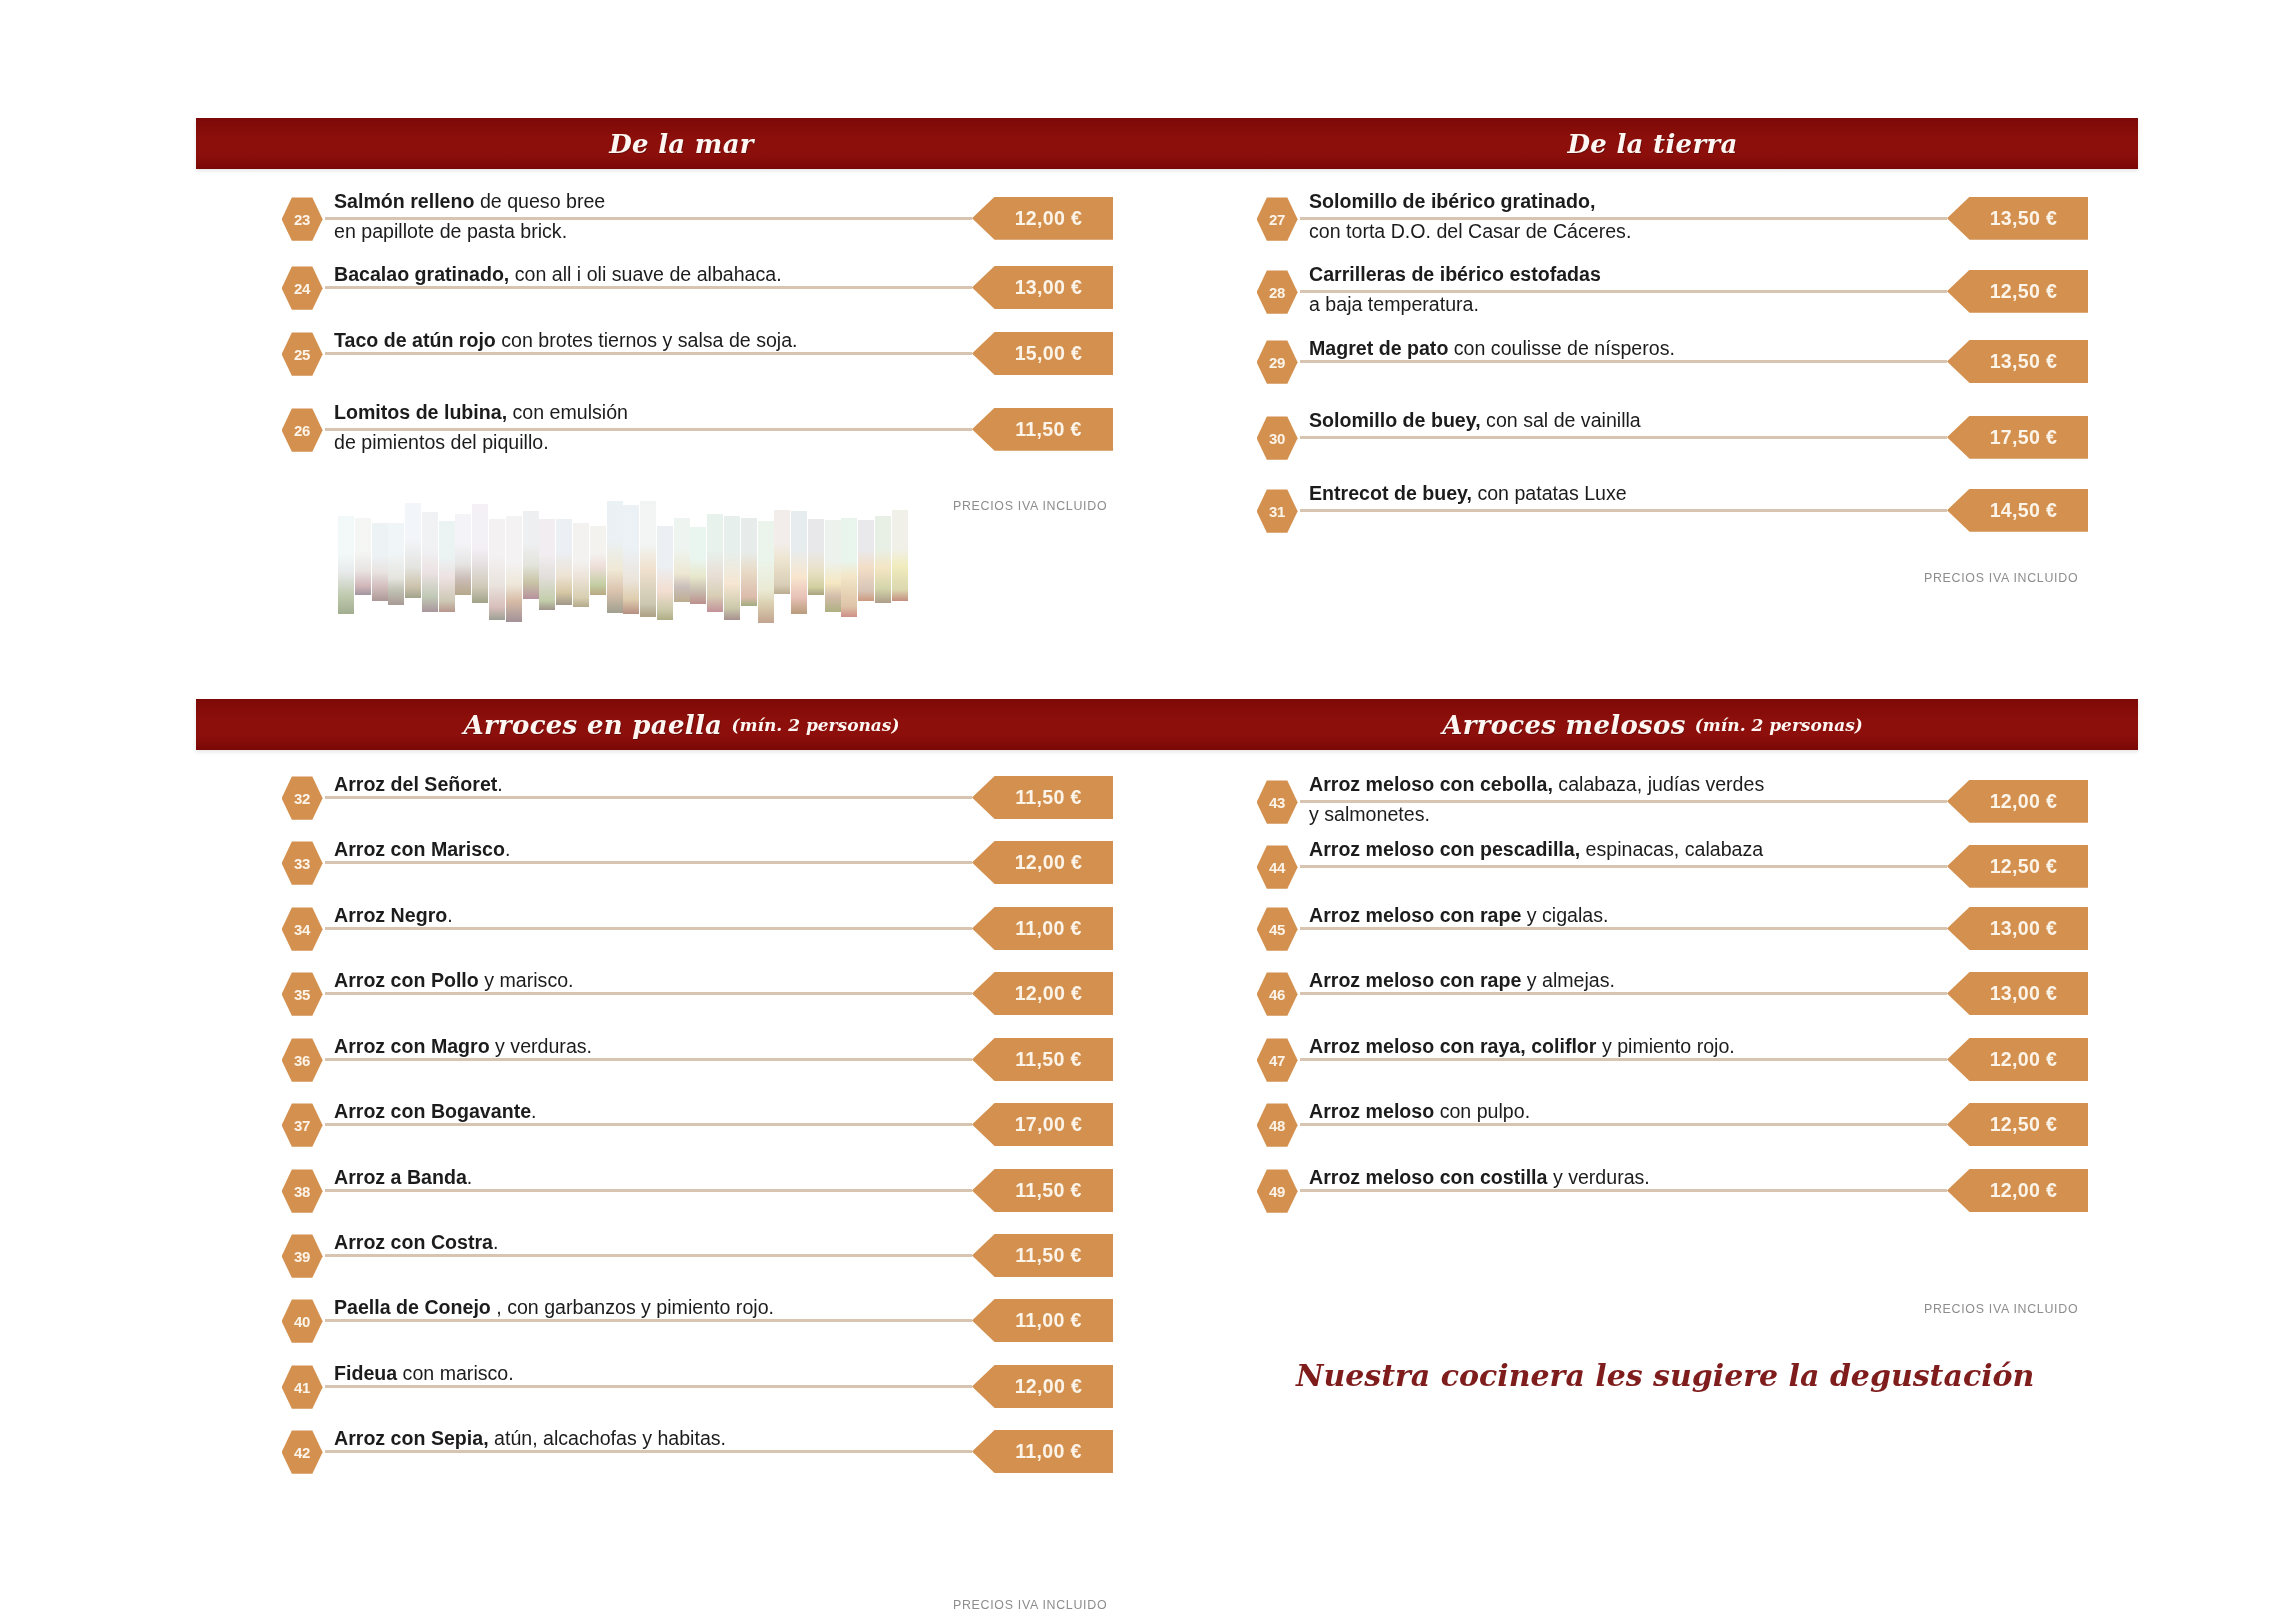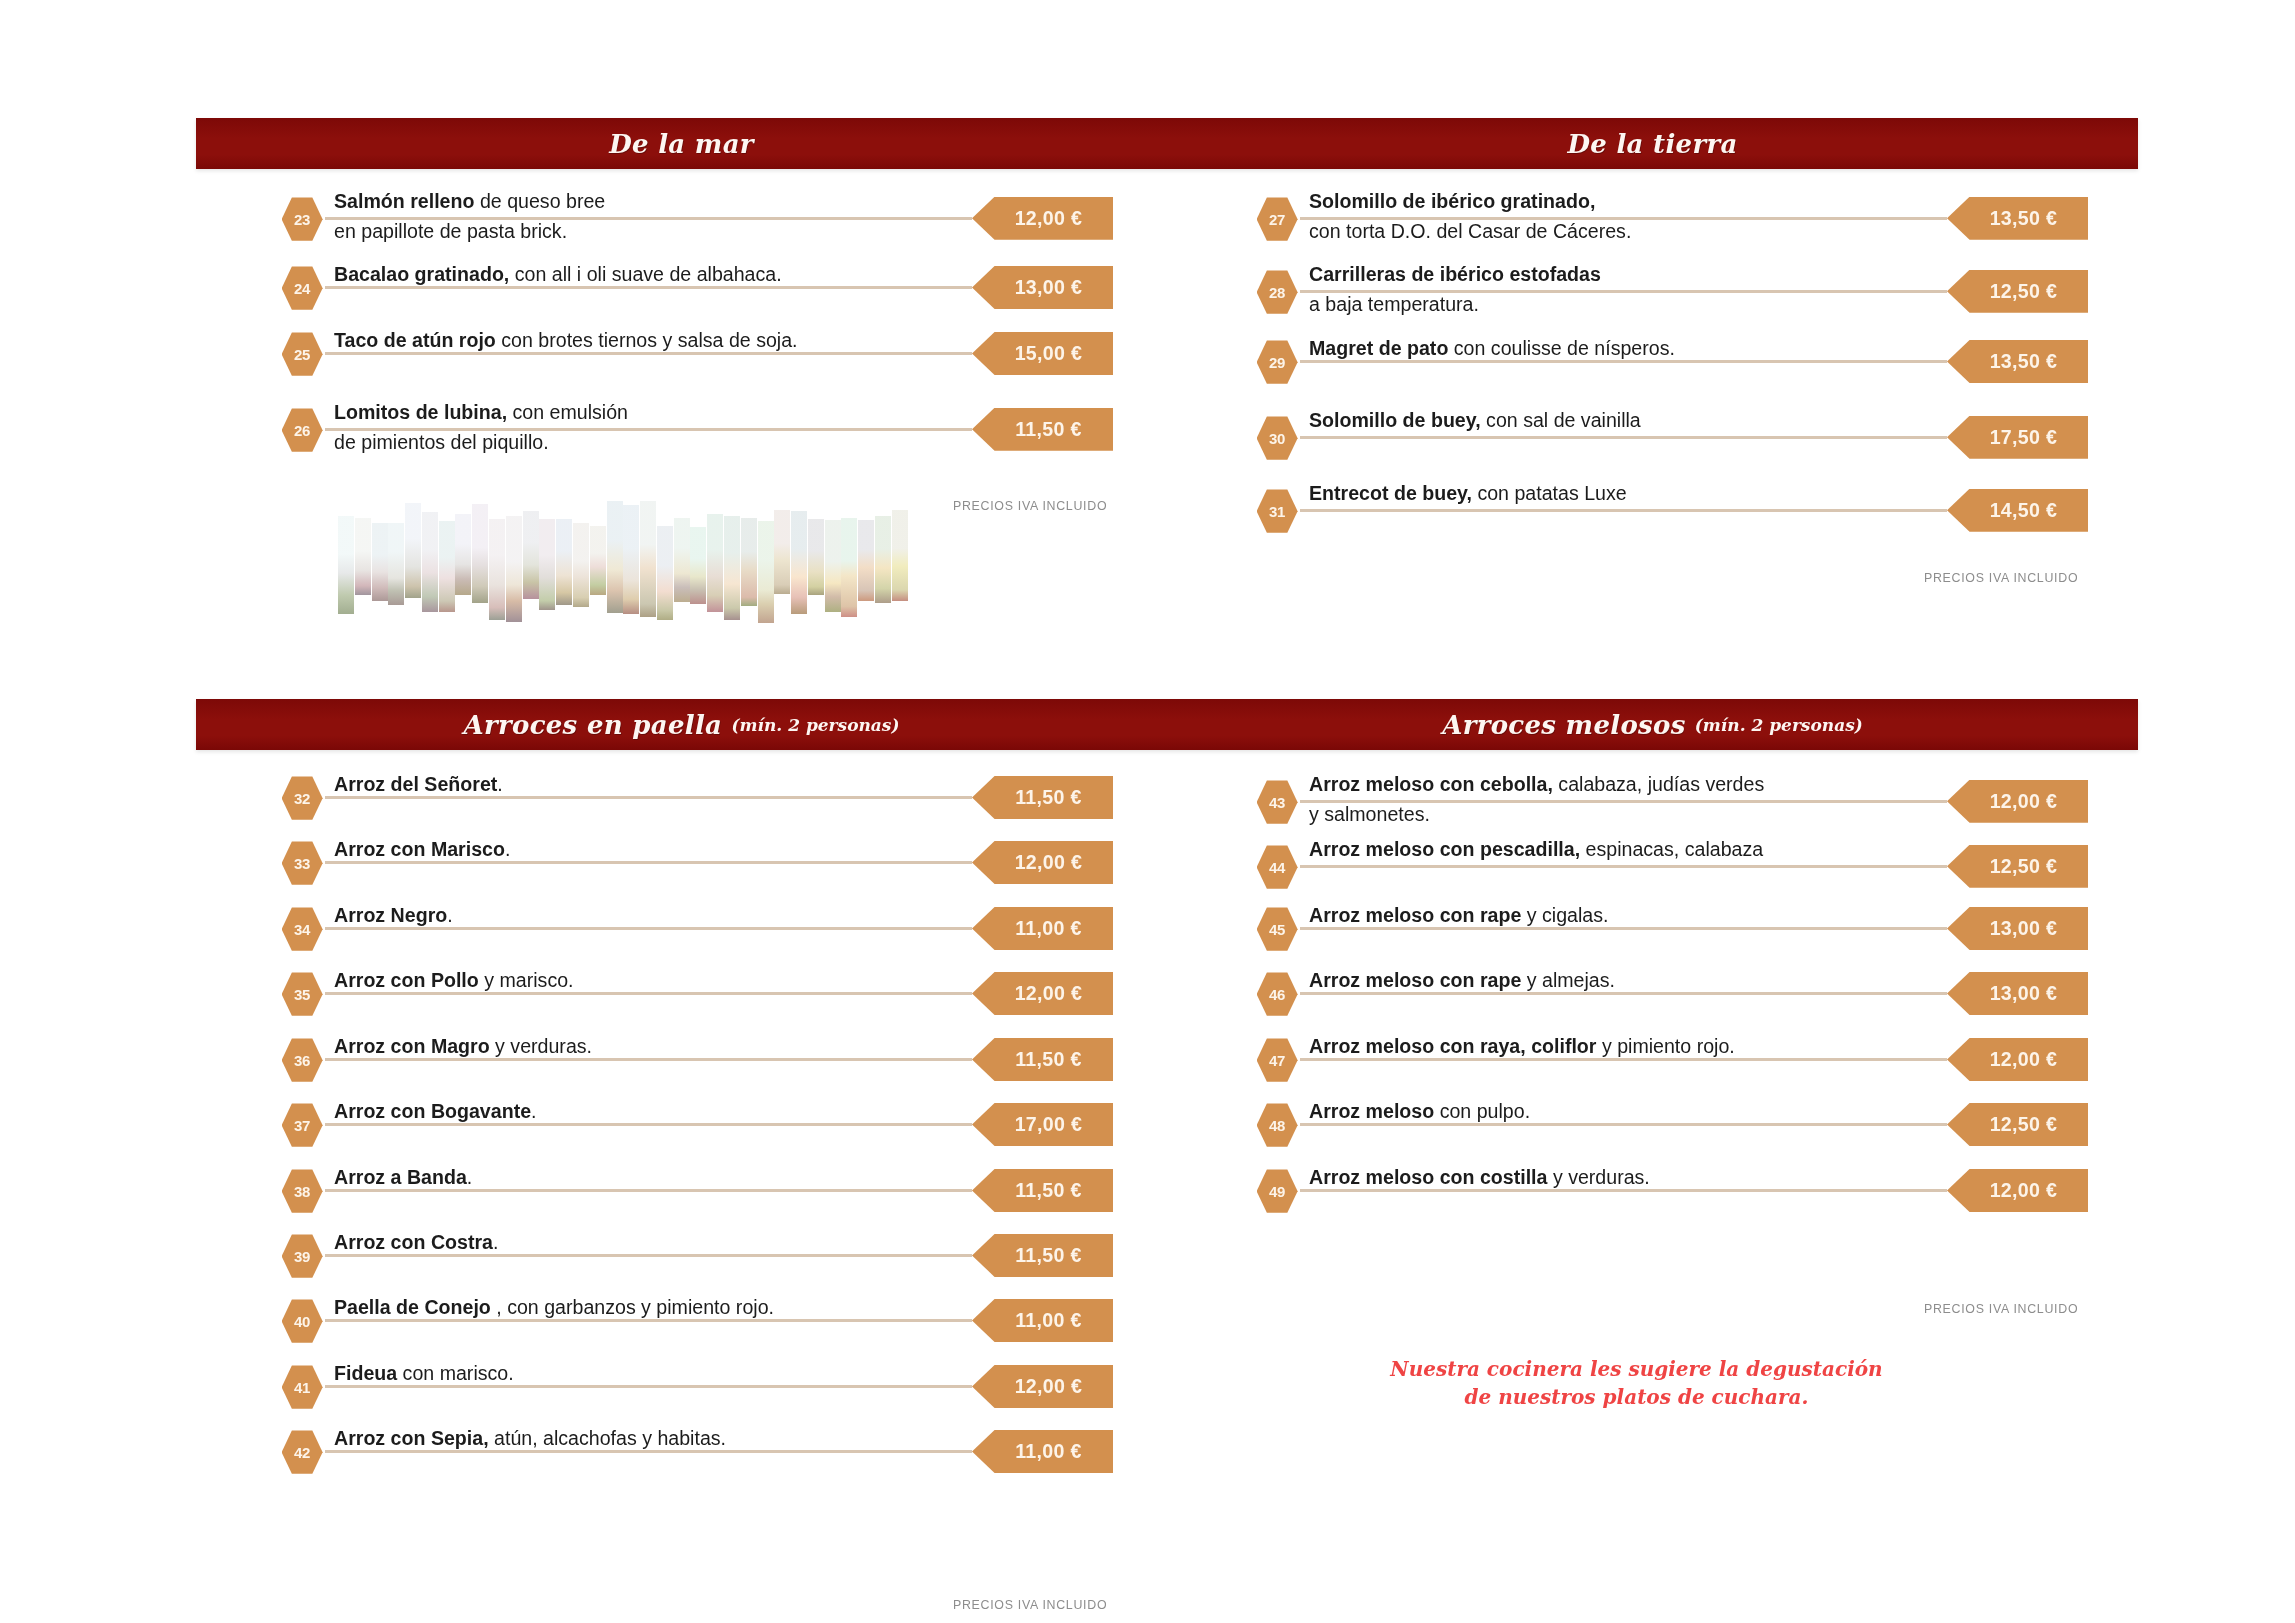--- a/index.html
+++ b/index.html
@@ -175,26 +175,26 @@
   .photo .slice {
     position: absolute;
     top: 0;
     bottom: 0;
     background-repeat: no-repeat;
   }
 
   
   .suggest {
     position: absolute;
-    color: #ef4444;
+    color: #7f1d1d;
     text-align: center;
     font-family: "DejaVu Serif", serif;
     font-style: italic;
     font-weight: 700;
-    font-size: 20px;
+    font-size: 30px;
     line-height: 1.42;
     white-space: nowrap;
   }
 </style>
 </head>
 <body>
 
 <div class="page">
 
   <div class="band" id="band-top" style="top:118px;">
@@ -641,17 +641,16 @@
       <div class="slice" style="left: 470px; width: 16.3px; top: 22.5px; bottom: 32px; background-image: linear-gradient(rgb(231, 231, 233) 0%, rgb(231, 231, 233) 41.5355%, rgb(231, 222, 191) 69.7713%, rgb(208, 205, 155) 89.1724%, rgb(162, 156, 117) 100%); opacity: 0.93;"></div>
       <div class="slice" style="left: 487px; width: 16.3px; top: 24px; bottom: 15px; background-image: linear-gradient(rgb(236, 241, 236) 0%, rgb(236, 241, 236) 44.9971%, rgb(245, 230, 190) 68.7134%, rgb(206, 183, 163) 83.7017%, rgb(169, 171, 122) 100%); opacity: 0.94;"></div>
       <div class="slice" style="left: 503px; width: 16.3px; top: 22px; bottom: 9.6px; background-image: linear-gradient(rgb(231, 244, 236) 0%, rgb(231, 244, 236) 43.1802%, rgb(243, 229, 197) 58.3522%, rgb(220, 193, 163) 89.2803%, rgb(203, 137, 128) 100%); opacity: 0.95;"></div>
       <div class="slice" style="left: 520px; width: 16.3px; top: 24px; bottom: 26px; background-image: linear-gradient(rgb(232, 232, 235) 0%, rgb(232, 232, 235) 36.6478%, rgb(242, 220, 196) 58.8257%, rgb(214, 194, 179) 87.1389%, rgb(202, 149, 121) 100%); opacity: 0.96;"></div>
       <div class="slice" style="left: 537px; width: 16.3px; top: 20px; bottom: 24px; background-image: linear-gradient(rgb(231, 239, 229) 0%, rgb(231, 239, 229) 37.9128%, rgb(244, 229, 193) 60.0311%, rgb(210, 211, 167) 83.3572%, rgb(171, 154, 134) 100%); opacity: 0.97;"></div>
       <div class="slice" style="left: 554px; width: 16.3px; top: 14px; bottom: 26px; background-image: linear-gradient(rgb(240, 240, 233) 0%, rgb(240, 240, 233) 42.0469%, rgb(241, 236, 189) 61.6929%, rgb(218, 214, 173) 87.767%, rgb(196, 140, 126) 100%); opacity: 0.98;"></div>
     </div>
 
   <div class="suggest" style="left:1296px; top:1355px; width:681px;">
     <div>Nuestra cocinera les sugiere la degustación</div>
-    <div>de nuestros platos de cuchara.</div>
   </div>
 
 </div>
 
 
 </body></html>

